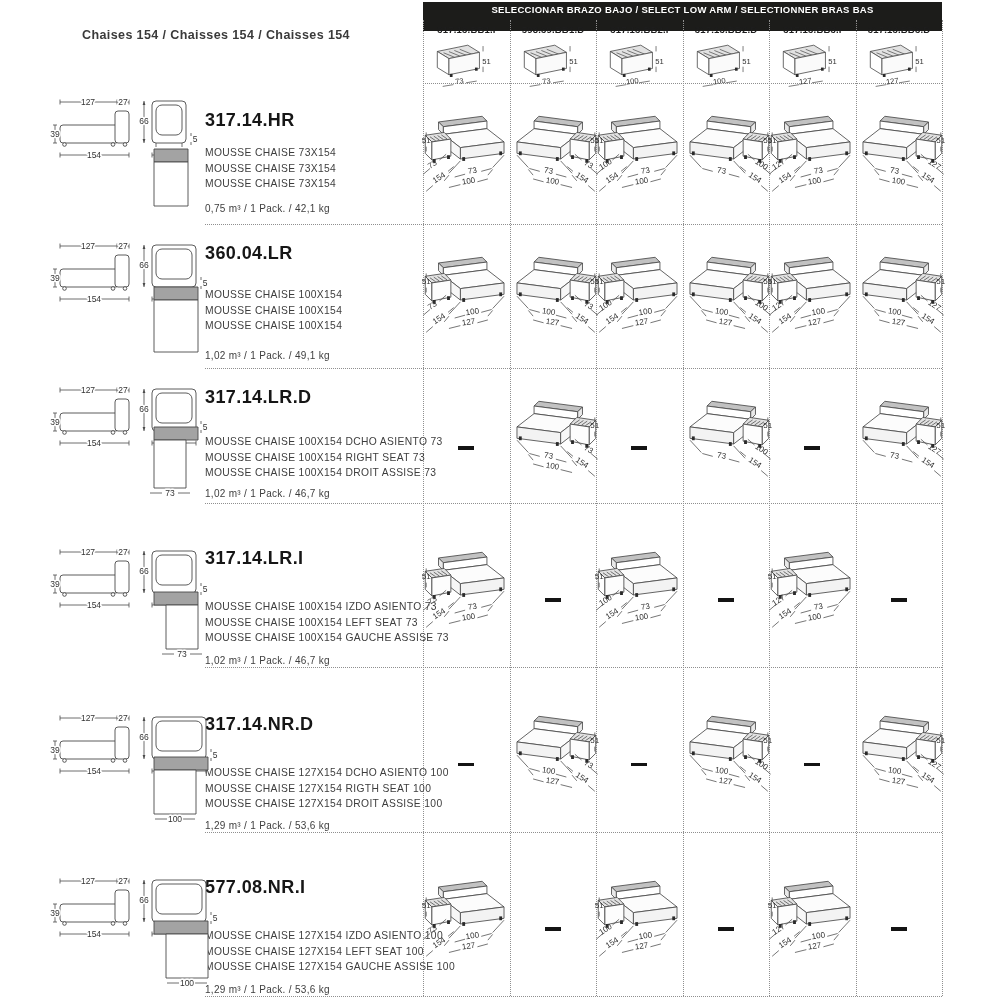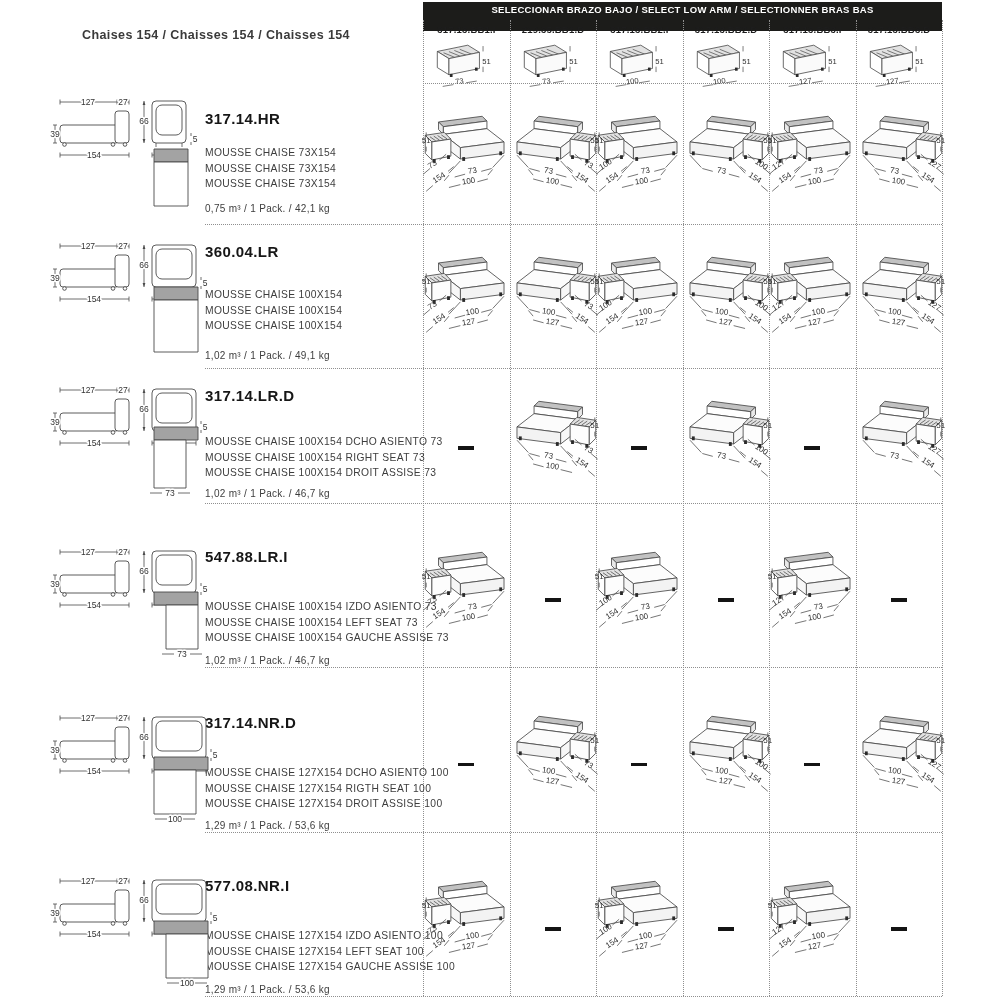--- a/index.html
+++ b/index.html
@@ -5,21 +5,21 @@
   html,body{margin:0;padding:0;background:#fff;}
   .page{position:relative;width:1000px;height:1000px;background:#ffffff;
         font-family:"Liberation Sans",sans-serif;overflow:hidden;}
   .title{position:absolute;left:82px;top:28px;font-size:12.5px;color:#3a3a3a;letter-spacing:.4px;font-weight:bold;}
   .banner{position:absolute;left:423px;top:2px;width:519px;height:29px;background:#1c1c1a;
           color:#ffffff;font-size:9.5px;font-weight:bold;text-align:center;line-height:16px;letter-spacing:.3px;}
   .colcode{position:absolute;top:24px;width:87px;text-align:center;font-size:9.5px;font-weight:bold;
            color:#1d1d1d;letter-spacing:.2px;}
   .vline{position:absolute;width:0;border-left:1px dotted #8f8f8f;}
   .hline{position:absolute;height:0;border-top:1px dotted #8f8f8f;}
-  .rowcode{position:absolute;left:205px;font-size:15px;font-weight:bold;color:#161616;letter-spacing:.4px;}
+  .rowcode{position:absolute;left:205px;font-size:18px;font-weight:bold;color:#161616;letter-spacing:.4px;}
   .desc{position:absolute;left:205px;font-size:10.3px;color:#3d3d3d;letter-spacing:.35px;line-height:15.5px;white-space:pre;margin-top:8px;}
   .pack{position:absolute;left:205px;font-size:10px;color:#3d3d3d;letter-spacing:.3px;}
   .dash{position:absolute;width:16px;height:3.5px;background:#141414;}
   svg{position:absolute;overflow:visible;}
   svg text{font-family:"Liberation Sans",sans-serif;font-size:8.5px;fill:#333333;text-anchor:middle;}
   svg .halo{paint-order:stroke;stroke:#ffffff;stroke-width:3px;}
 </style>
 </head>
 <body>
 
@@ -54,21 +54,21 @@
 <rect x="22" y="40" width="3" height="3.5" fill="#2a2a2a" stroke="none"></rect>
 <rect x="50" y="33" width="3" height="3.5" fill="#2a2a2a" stroke="none"></rect>
           <text x="63" y="29" stroke="none" fill="#333" class="">51</text>
           <line x1="59" y1="9" x2="59" y2="15" stroke-width="0.8"></line>
           <line x1="59" y1="32" x2="59" y2="38" stroke-width="0.8"></line>
           <text x="33" y="51" transform="rotate(-8 33 51)" stroke="none" fill="#333" class="">73</text>
           <line x1="14" y1="54" x2="26" y2="52" stroke-width="0.8"></line>
           <line x1="40" y1="50" x2="52" y2="48" stroke-width="0.8"></line>
         </g>
       </svg>
-      <div class="colcode" style="left:509.5px;">219.35.BB1.D</div>
+      <div class="colcode" style="left:509.5px;">598.39.BB1.D</div>
       <svg viewBox="0 0 80 58" style="left:516.75px;top:38px;width:72px;height:52px">
         <g stroke="#4a4a4a" stroke-width="0.9" fill="none" stroke-linejoin="round">
 <polygon points="8,15 42,8 55,16 21,23" fill="#e2e2e2"></polygon>
 <line x1="15" y1="16.5" x2="28" y2="21.8" stroke-width="0.8"></line>
           <line x1="21" y1="15.2" x2="34" y2="20.5" stroke-width="0.8"></line>
           <line x1="27" y1="13.9" x2="40" y2="19.2" stroke-width="0.8"></line>
           <line x1="33" y1="12.6" x2="46" y2="17.9" stroke-width="0.8"></line>
 <polygon points="8,15 21,23 21,41 8,33" fill="#ffffff"></polygon>
 <polygon points="21,23 55,16 55,34 21,41" fill="#fafafa"></polygon>
 <rect x="22" y="40" width="3" height="3.5" fill="#2a2a2a" stroke="none"></rect>
@@ -922,21 +922,21 @@
           <text x="76" y="81" transform="rotate(33 76 81)" stroke="none" fill="#333" class="">154</text>
           <line x1="91" y1="93" x2="84" y2="87" stroke-width="0.8"></line>
           <line x1="68" y1="72" x2="62" y2="67" stroke-width="0.8"></line>
           <line x1="55" y1="61" x2="67" y2="74" stroke-width="0.8"></line>
           <line x1="9" y1="55" x2="21" y2="68" stroke-width="0.8"></line>
           <text x="42" y="74" transform="rotate(8 42 74)" stroke="none" fill="#333" class="">73</text>
           <line x1="61" y1="78" x2="50" y2="75" stroke-width="0.8"></line>
           <line x1="33" y1="72" x2="22" y2="69" stroke-width="0.8"></line>
         </g>
       </svg>
-      <div class="rowcode" style="top:548px">547.88.LR.I</div>
+      <div class="rowcode" style="top:548px">317.14.LR.I</div>
       <div class="desc" style="top:591px">MOUSSE CHAISE 100X154 IZDO ASIENTO 73
 MOUSSE CHAISE 100X154 LEFT SEAT 73
 MOUSSE CHAISE 100X154 GAUCHE ASSISE 73</div>
       <div class="pack" style="top:655px">1,02 m³ / 1 Pack. / 46,7 kg</div>
       <svg viewBox="0 0 100 76" style="left:52px;top:541px;width:100px;height:76px">
         <g stroke="#4a4a4a" stroke-width="0.9" fill="none" stroke-linejoin="round">
           <line x1="8" y1="11" x2="77" y2="11" stroke-width="0.8"></line>
           <line x1="8" y1="8.5" x2="8" y2="13.5" stroke-width="0.8"></line>
           <line x1="65" y1="8.5" x2="65" y2="13.5" stroke-width="0.8"></line>
           <line x1="77" y1="8.5" x2="77" y2="13.5" stroke-width="0.8"></line>

